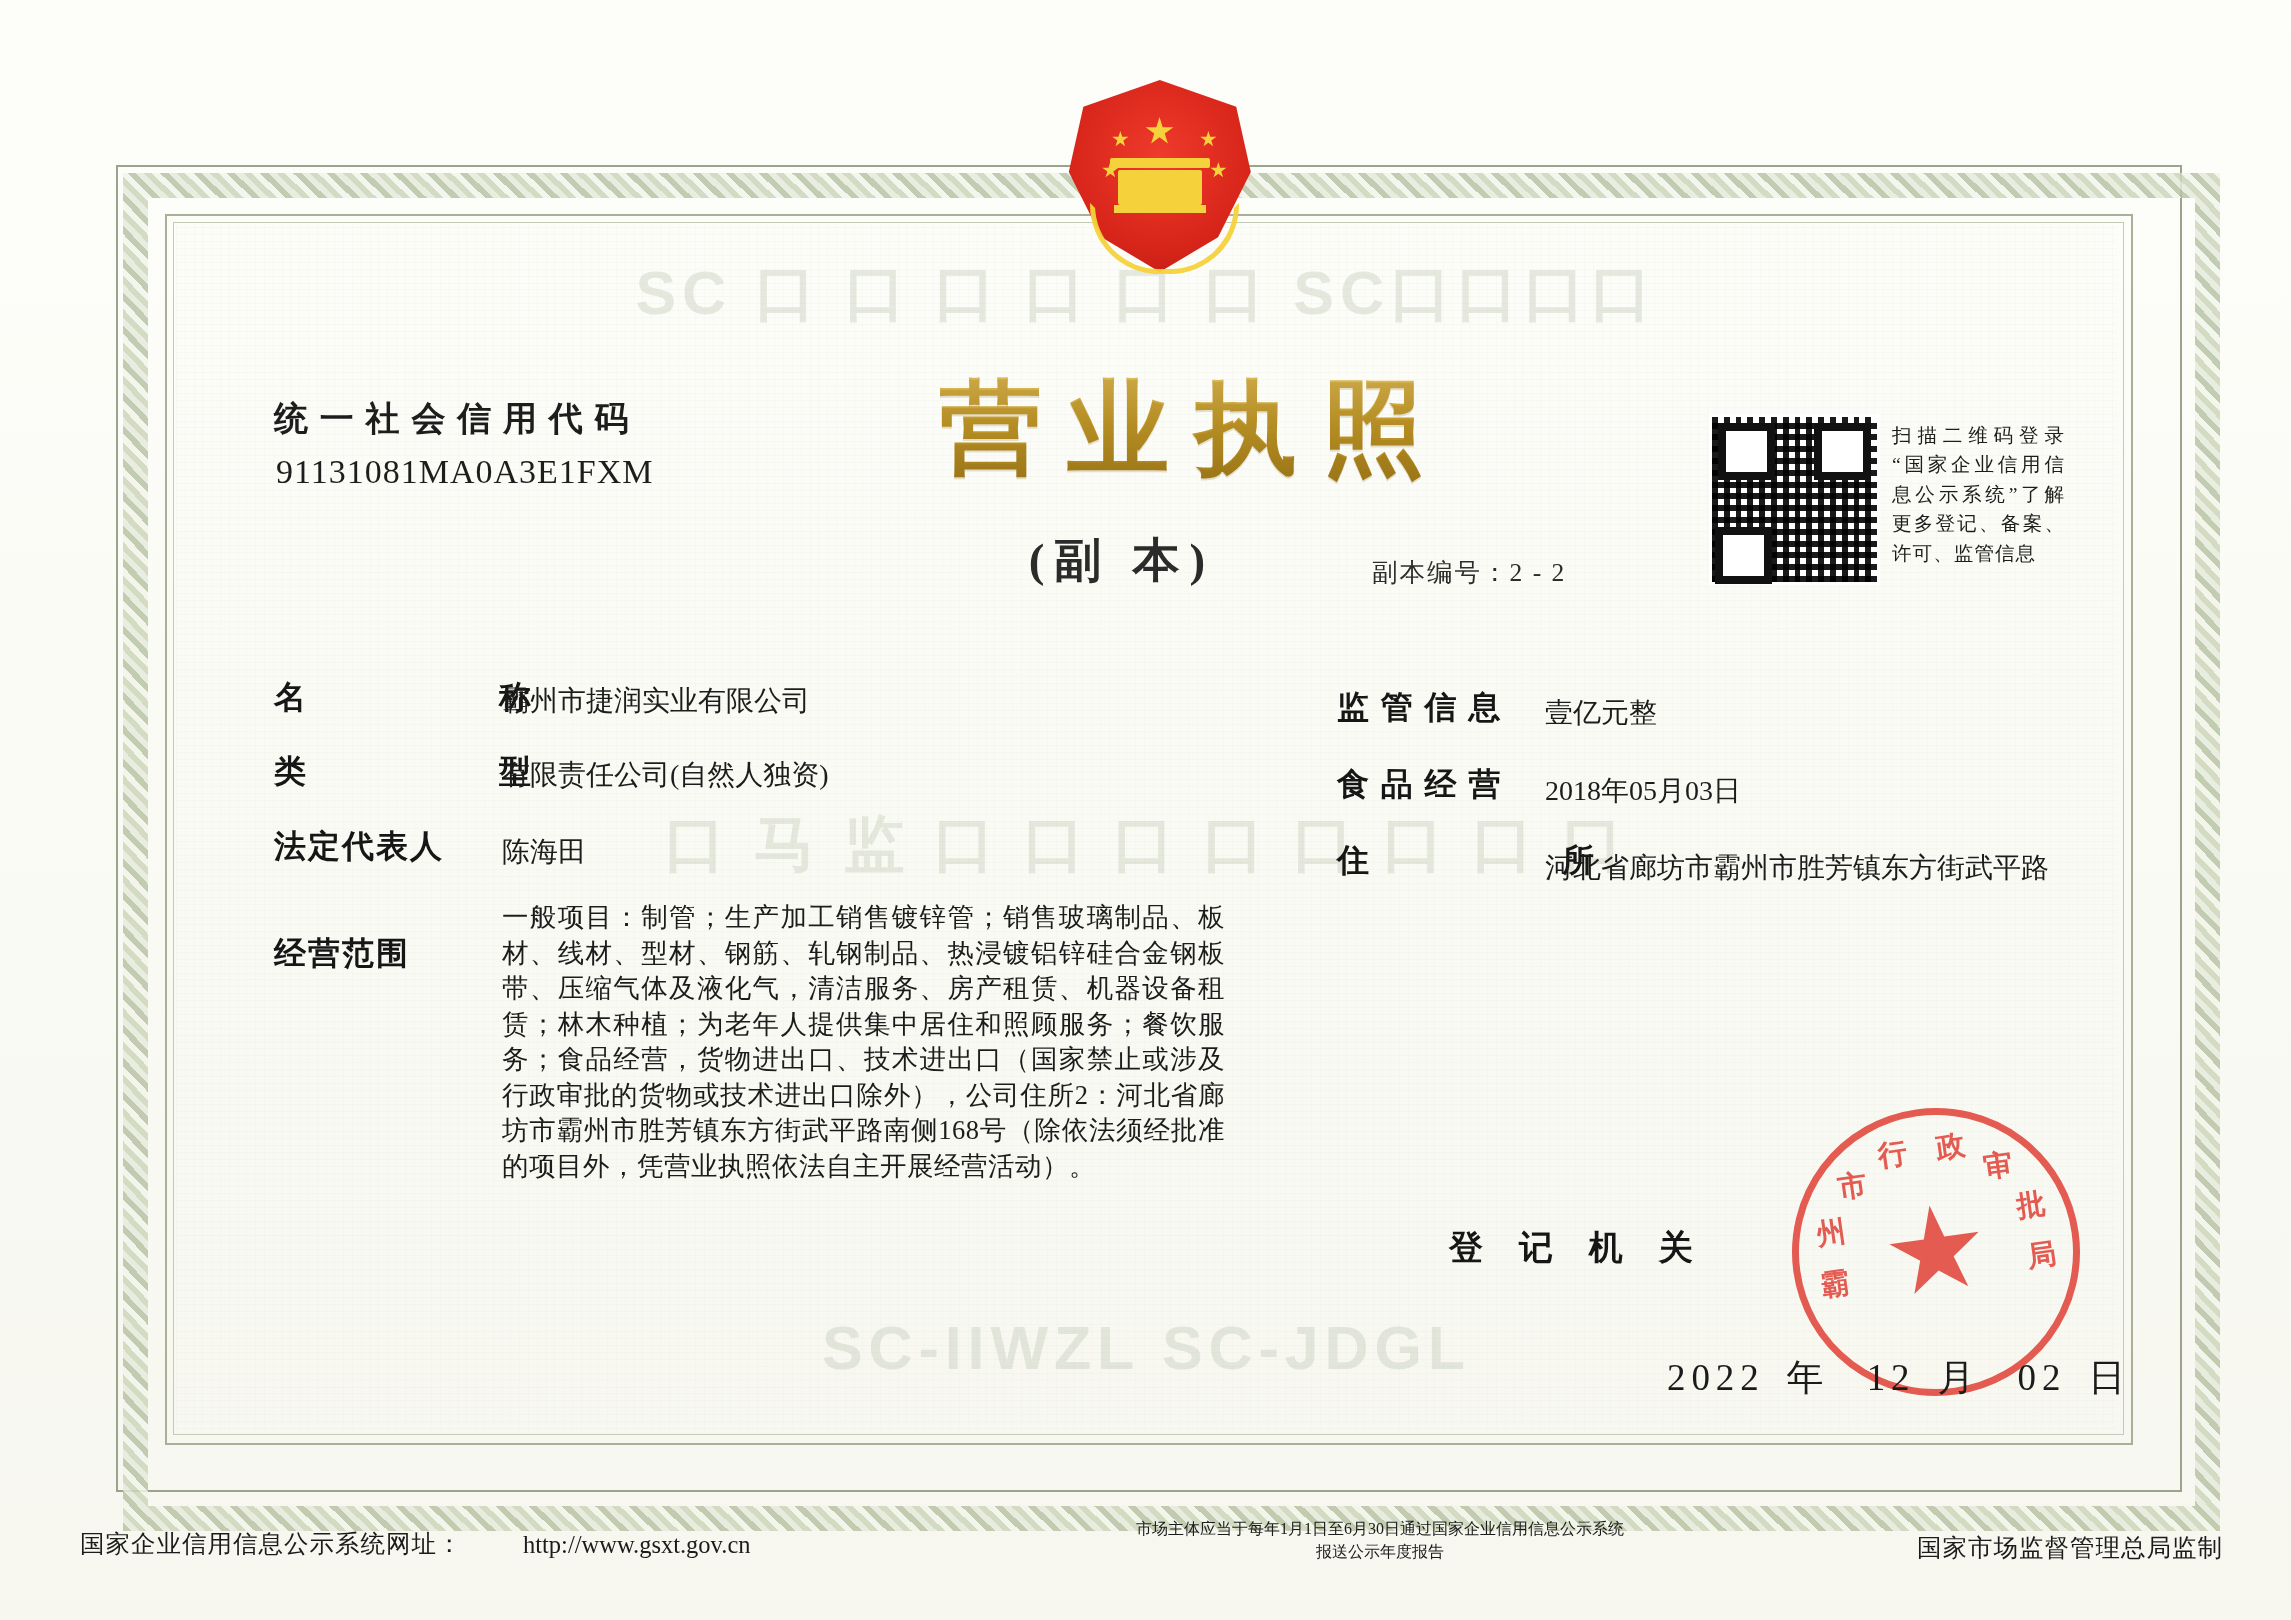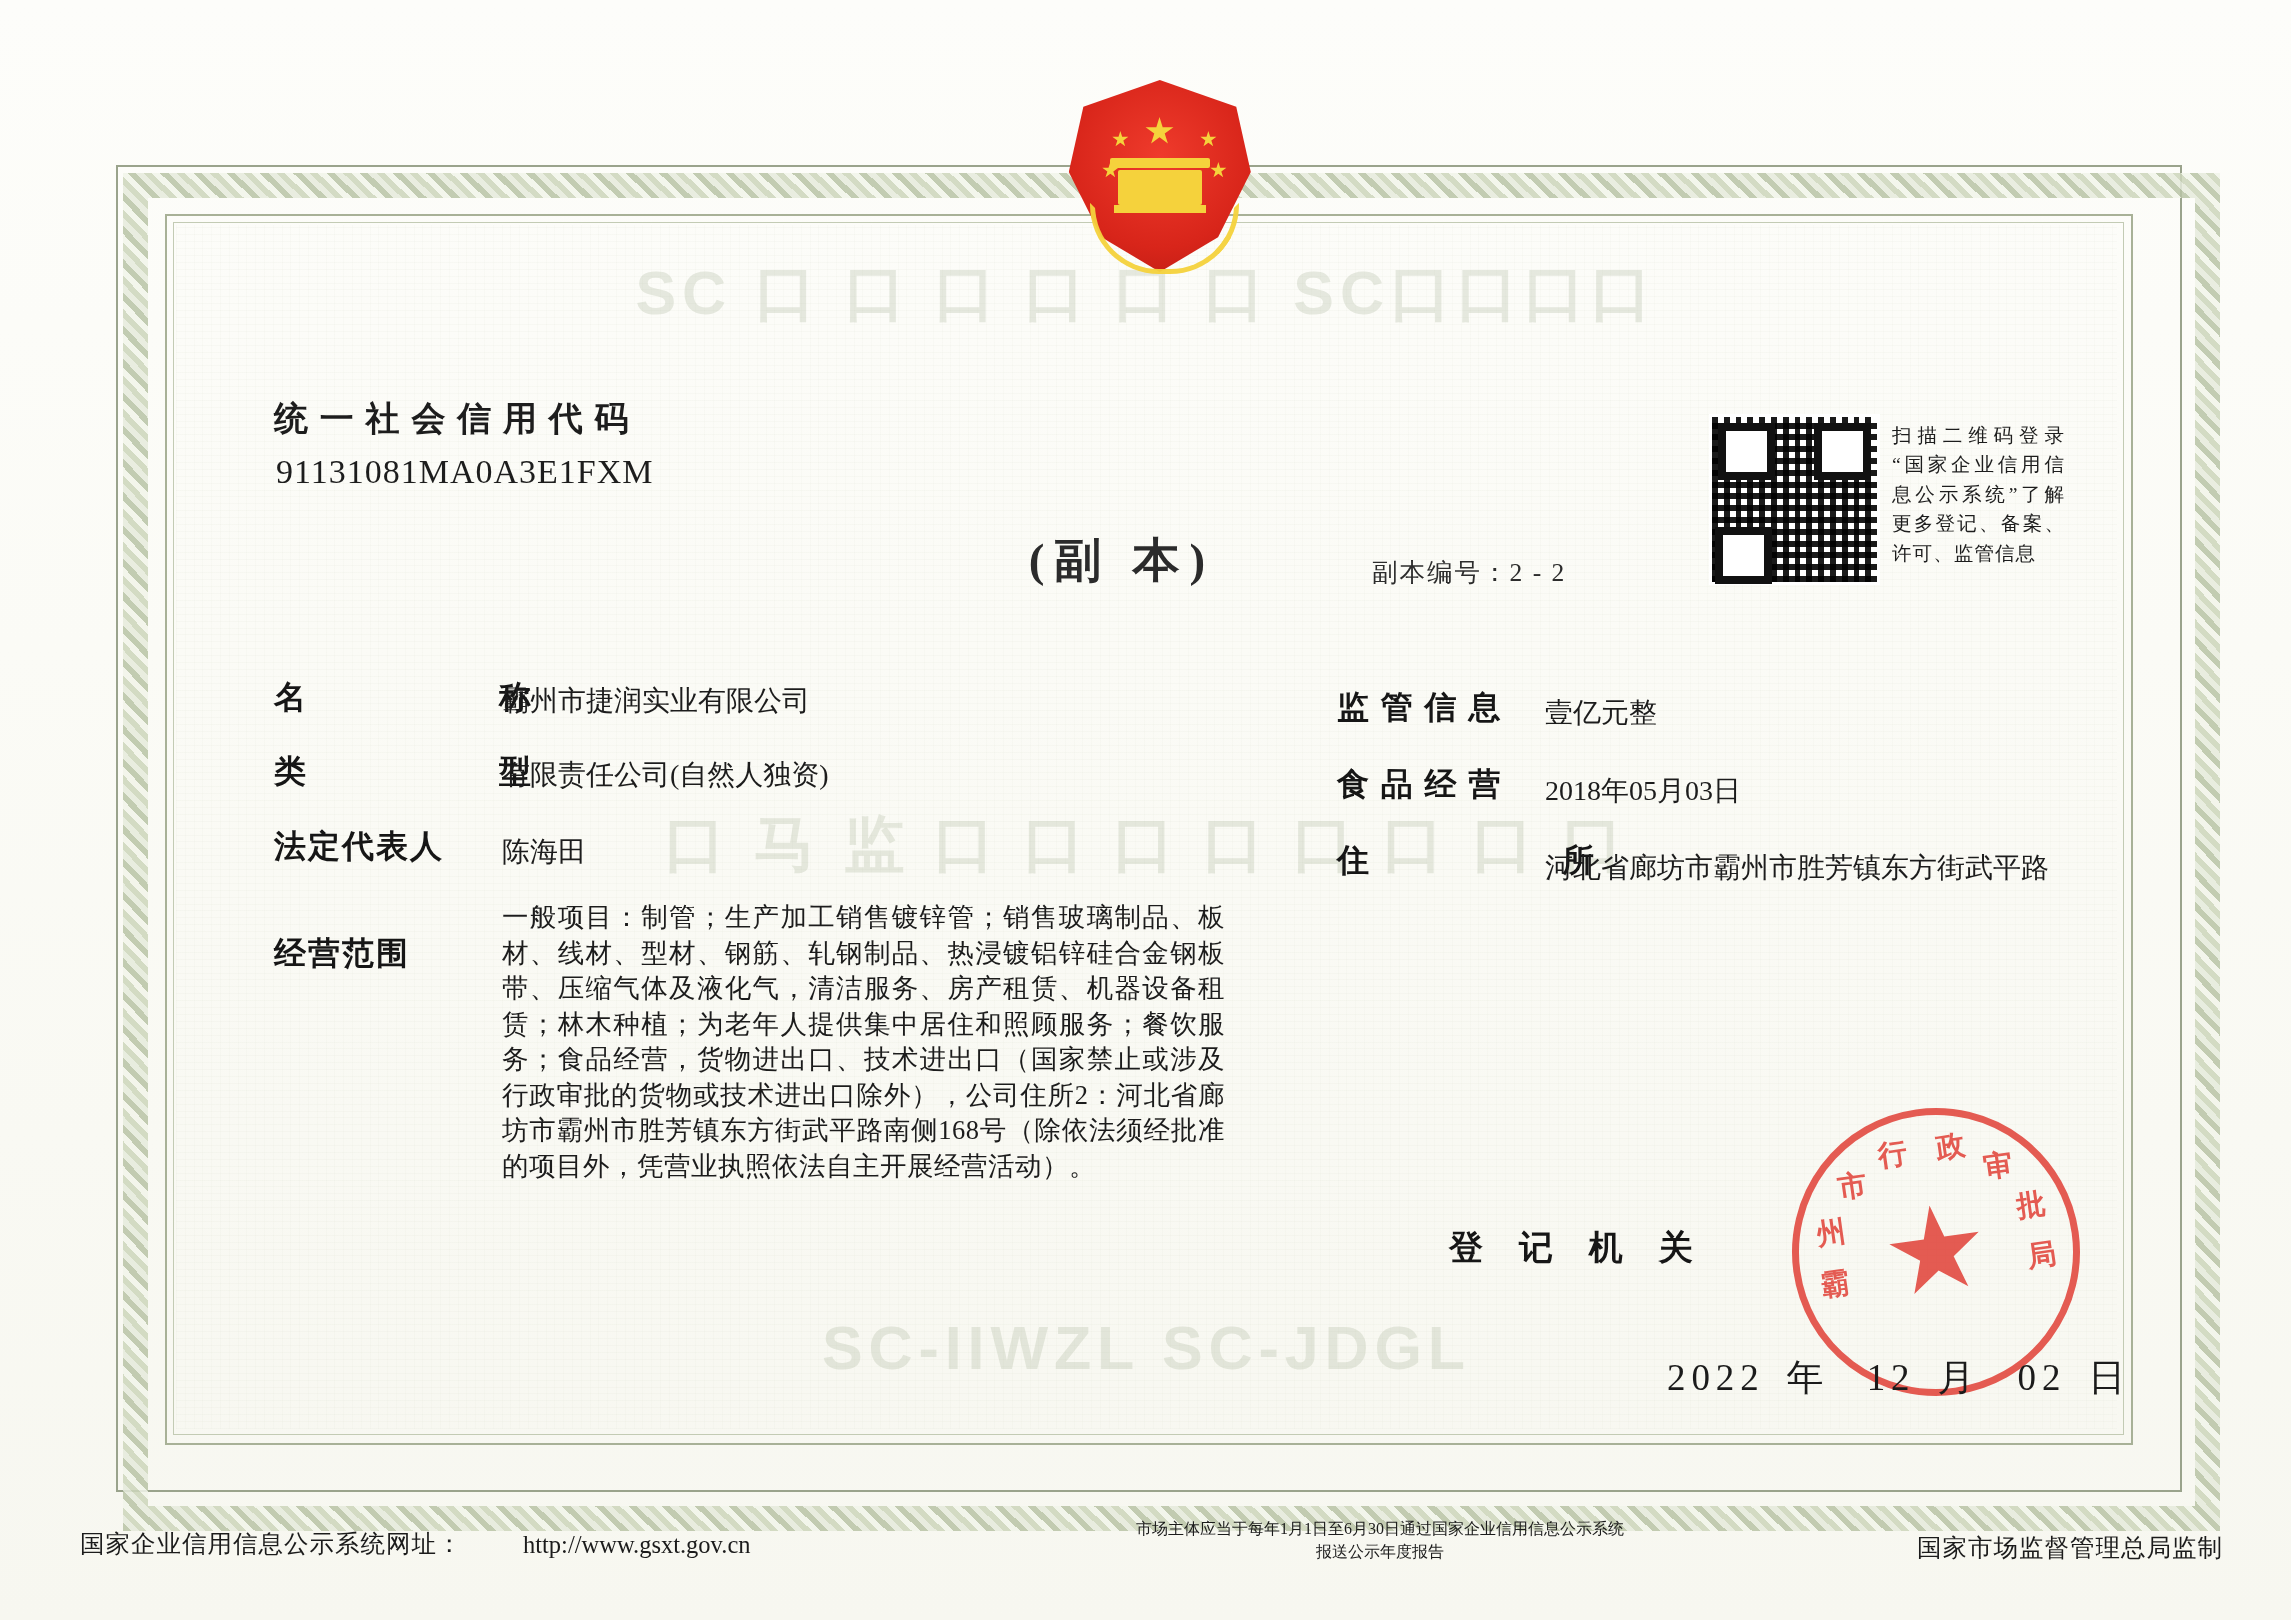--- a/index.html
+++ b/index.html
@@ -389,20 +389,21 @@
     <div class="shield"></div>
     <div class="star-big"></div>
     <div class="star-s s1"></div>
     <div class="star-s s2"></div>
     <div class="star-s s3"></div>
     <div class="star-s s4"></div>
     <div class="gate"></div>
     <div class="wheat"></div>
   </div>
 
+  <div class="main-title">营业执照</div>
   <div class="sub-title">(副 本)</div>
   <div class="copy-no">副本编号：2 - 2</div>
 
   <div class="credit-label">统一社会信用代码</div>
   <div class="credit-value">91131081MA0A3E1FXM</div>
 
   <div class="qr-box"></div>
   <div class="qr-eye3"></div>
   <div class="qr-text">扫描二维码登录“国家企业信用信息公示系统”了解更多登记、备案、许可、监管信息</div>
 

